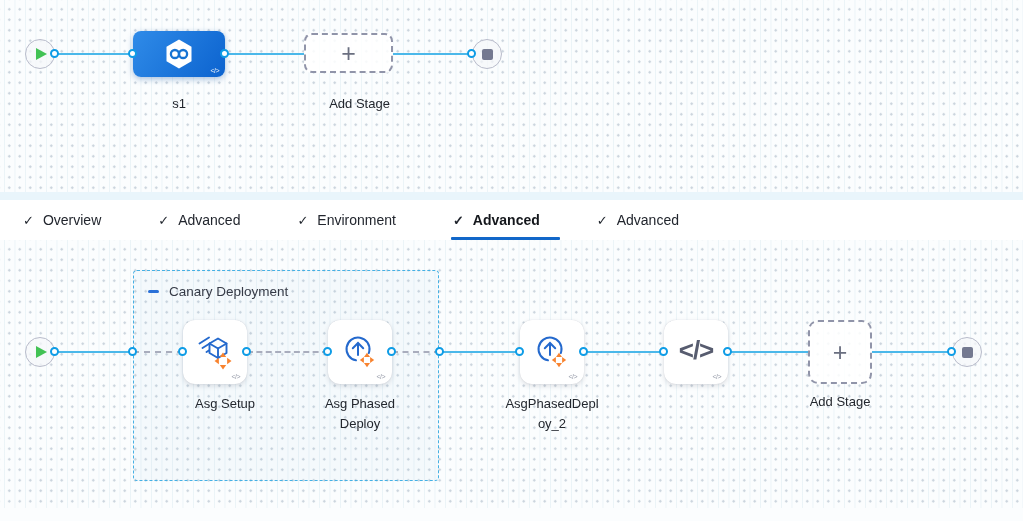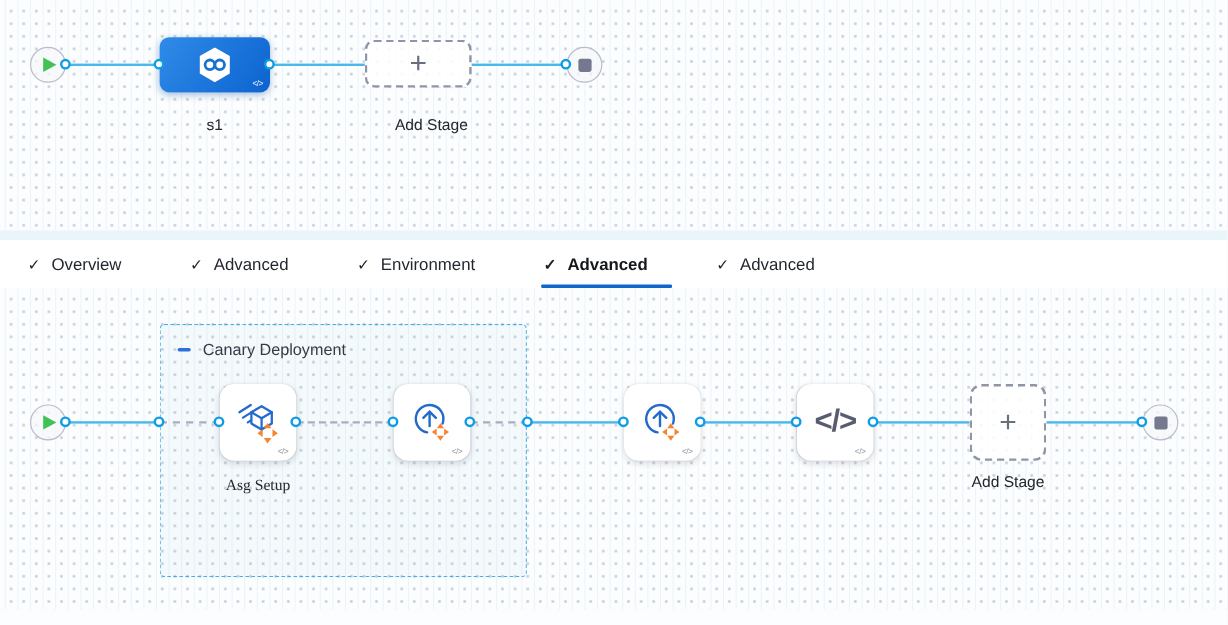--- a/index.html
+++ b/index.html
@@ -229,19 +229,21 @@
     <div class="dot" style="left:242px;top:107px;"></div>
     <div class="dot" style="left:323px;top:107px;"></div>
     <div class="dot" style="left:387px;top:107px;"></div>
     <div class="dot" style="left:435px;top:107px;"></div>
     <div class="dot" style="left:515px;top:107px;"></div>
     <div class="dot" style="left:579px;top:107px;"></div>
     <div class="dot" style="left:659px;top:107px;"></div>
     <div class="dot" style="left:723px;top:107px;"></div>
     <div class="dot" style="left:947px;top:107px;"></div>
 
-    <div class="node-label" style="left:155px;top:154px;width:120px;font-family:Liberation Serif, serif;">Asg Setup</div>
+    <div class="node-label" style="left:165px;top:154px;width:120px;">Asg Setup</div>
+    <div class="node-label label-2l" style="left:305px;top:154px;">Asg Phased Deploy</div>
+    <div class="node-label break-all" style="left:504px;top:154px;width:96px;">AsgPhasedDeploy_2</div>
     <div class="node-label" style="left:790px;top:152px;width:100px;">Add Stage</div>
 
     <div class="bottom-plain"></div>
   </section>
 
 </div>
 
 </body></html>

